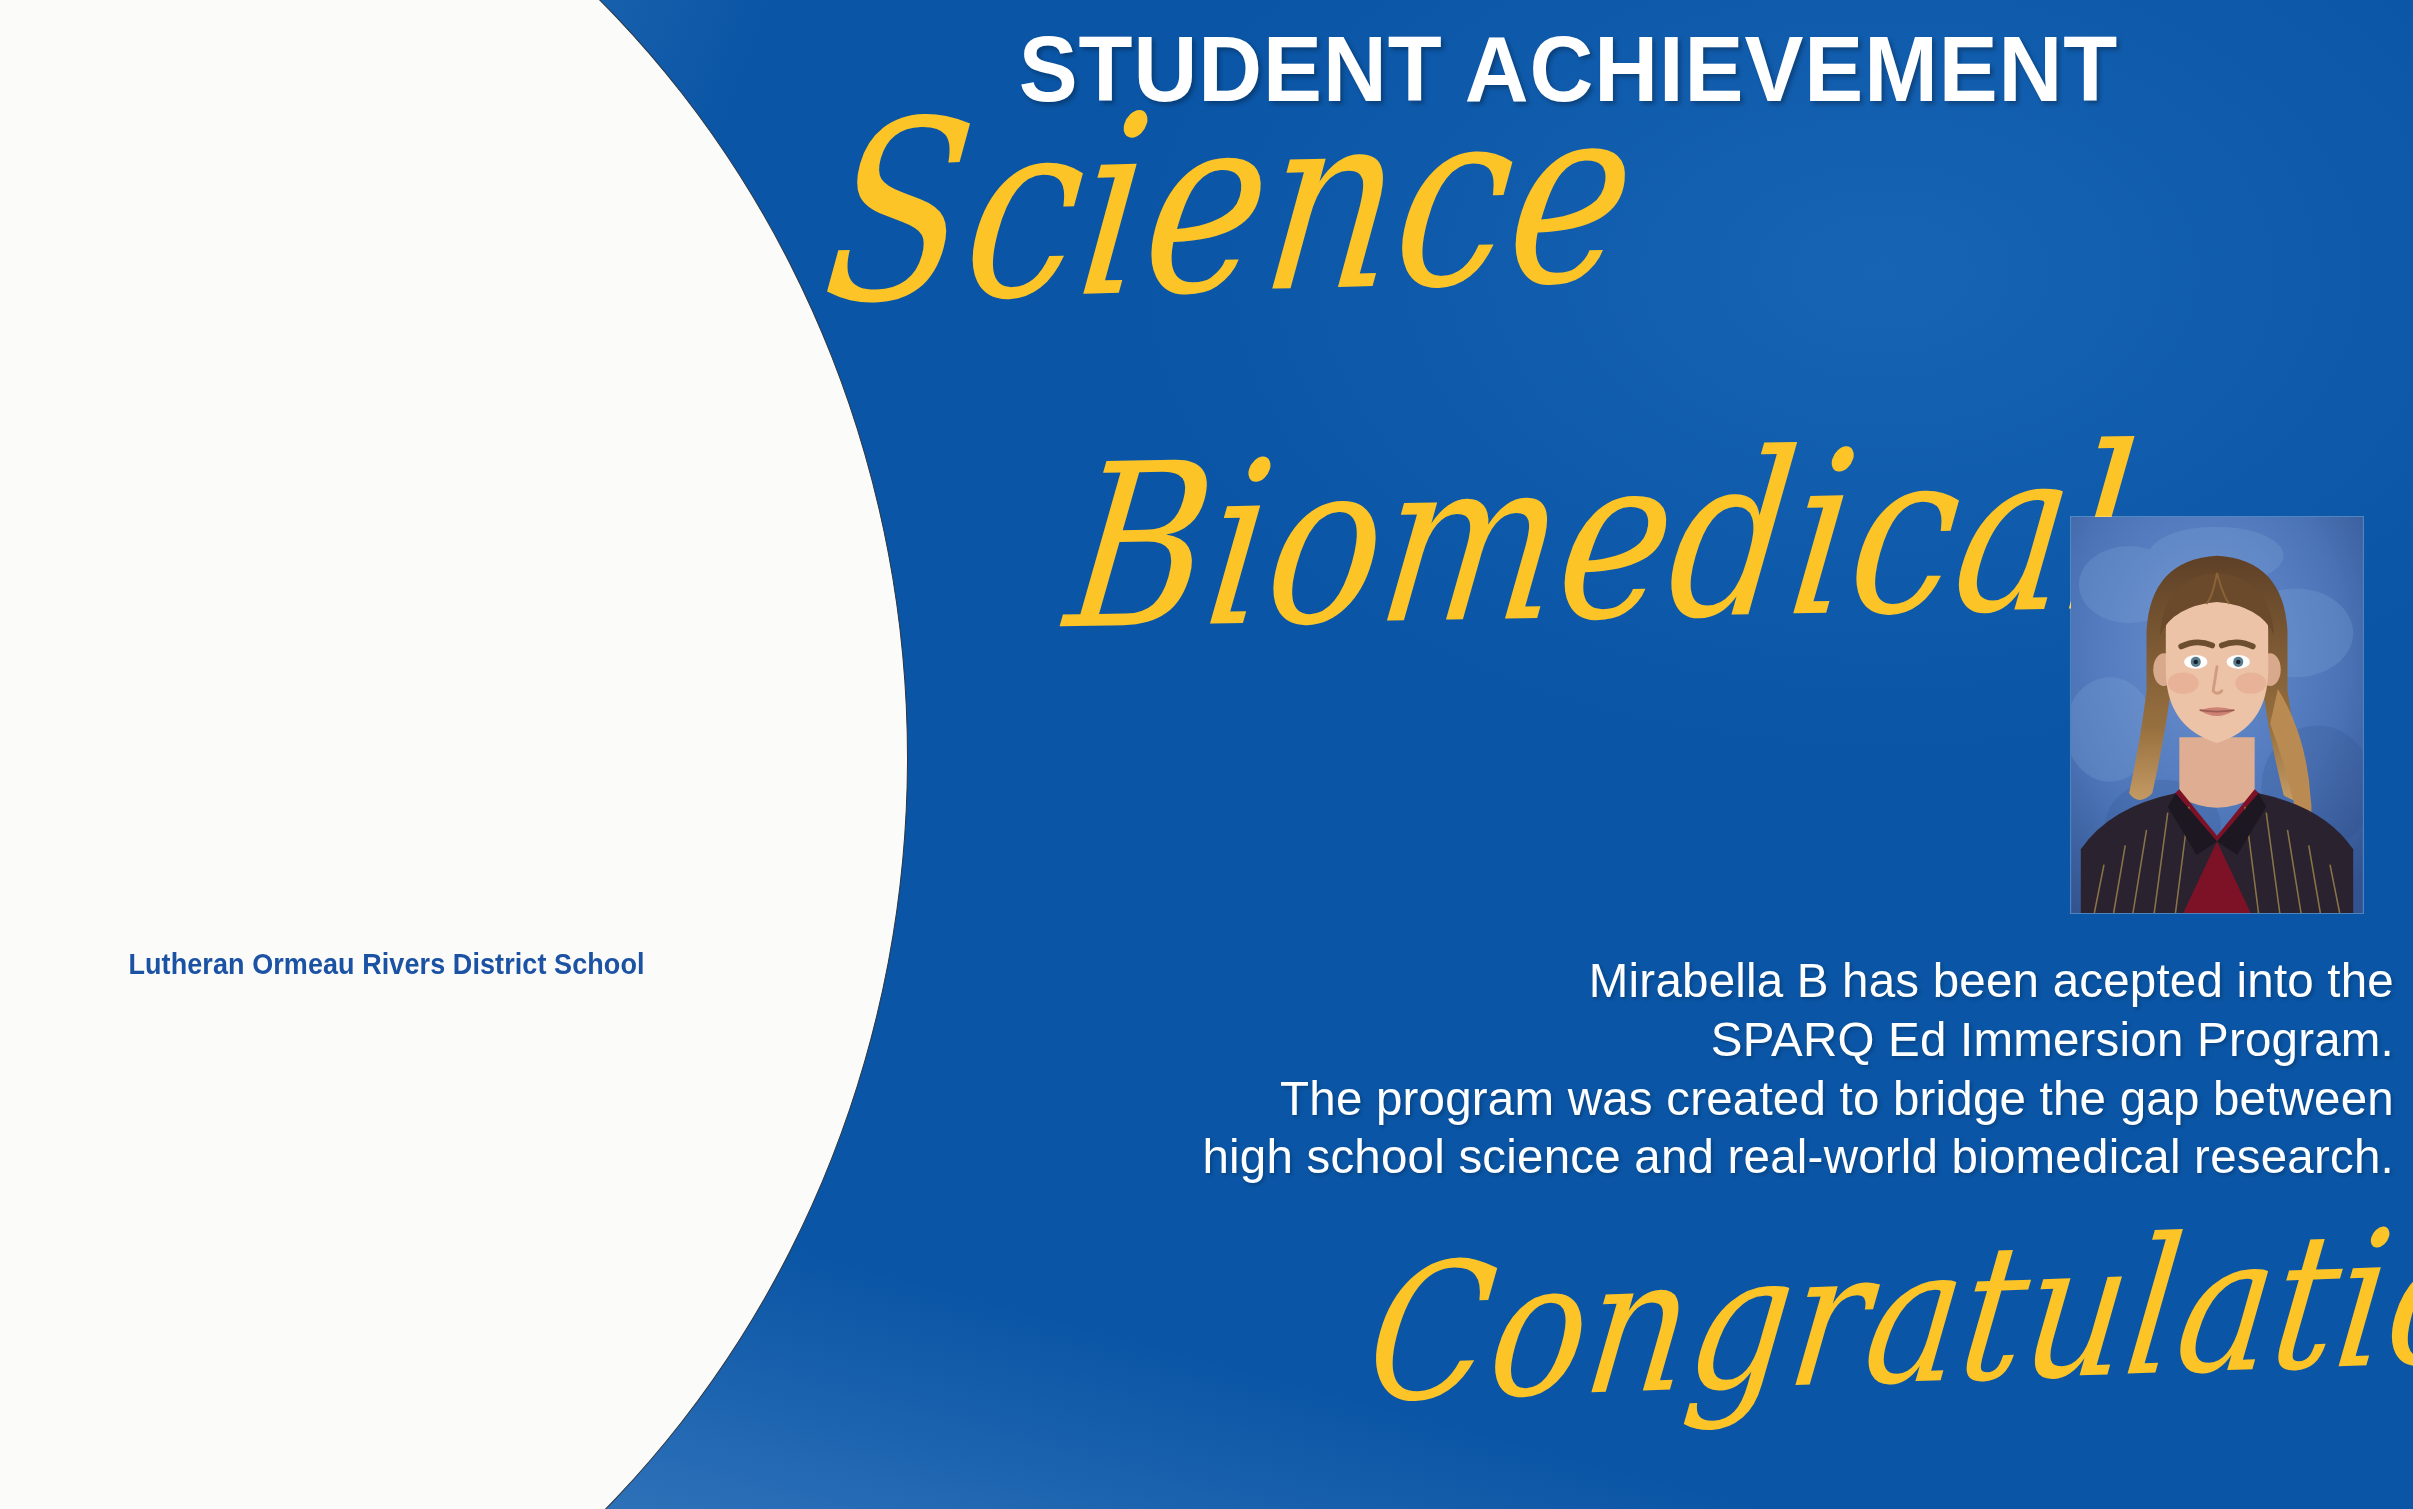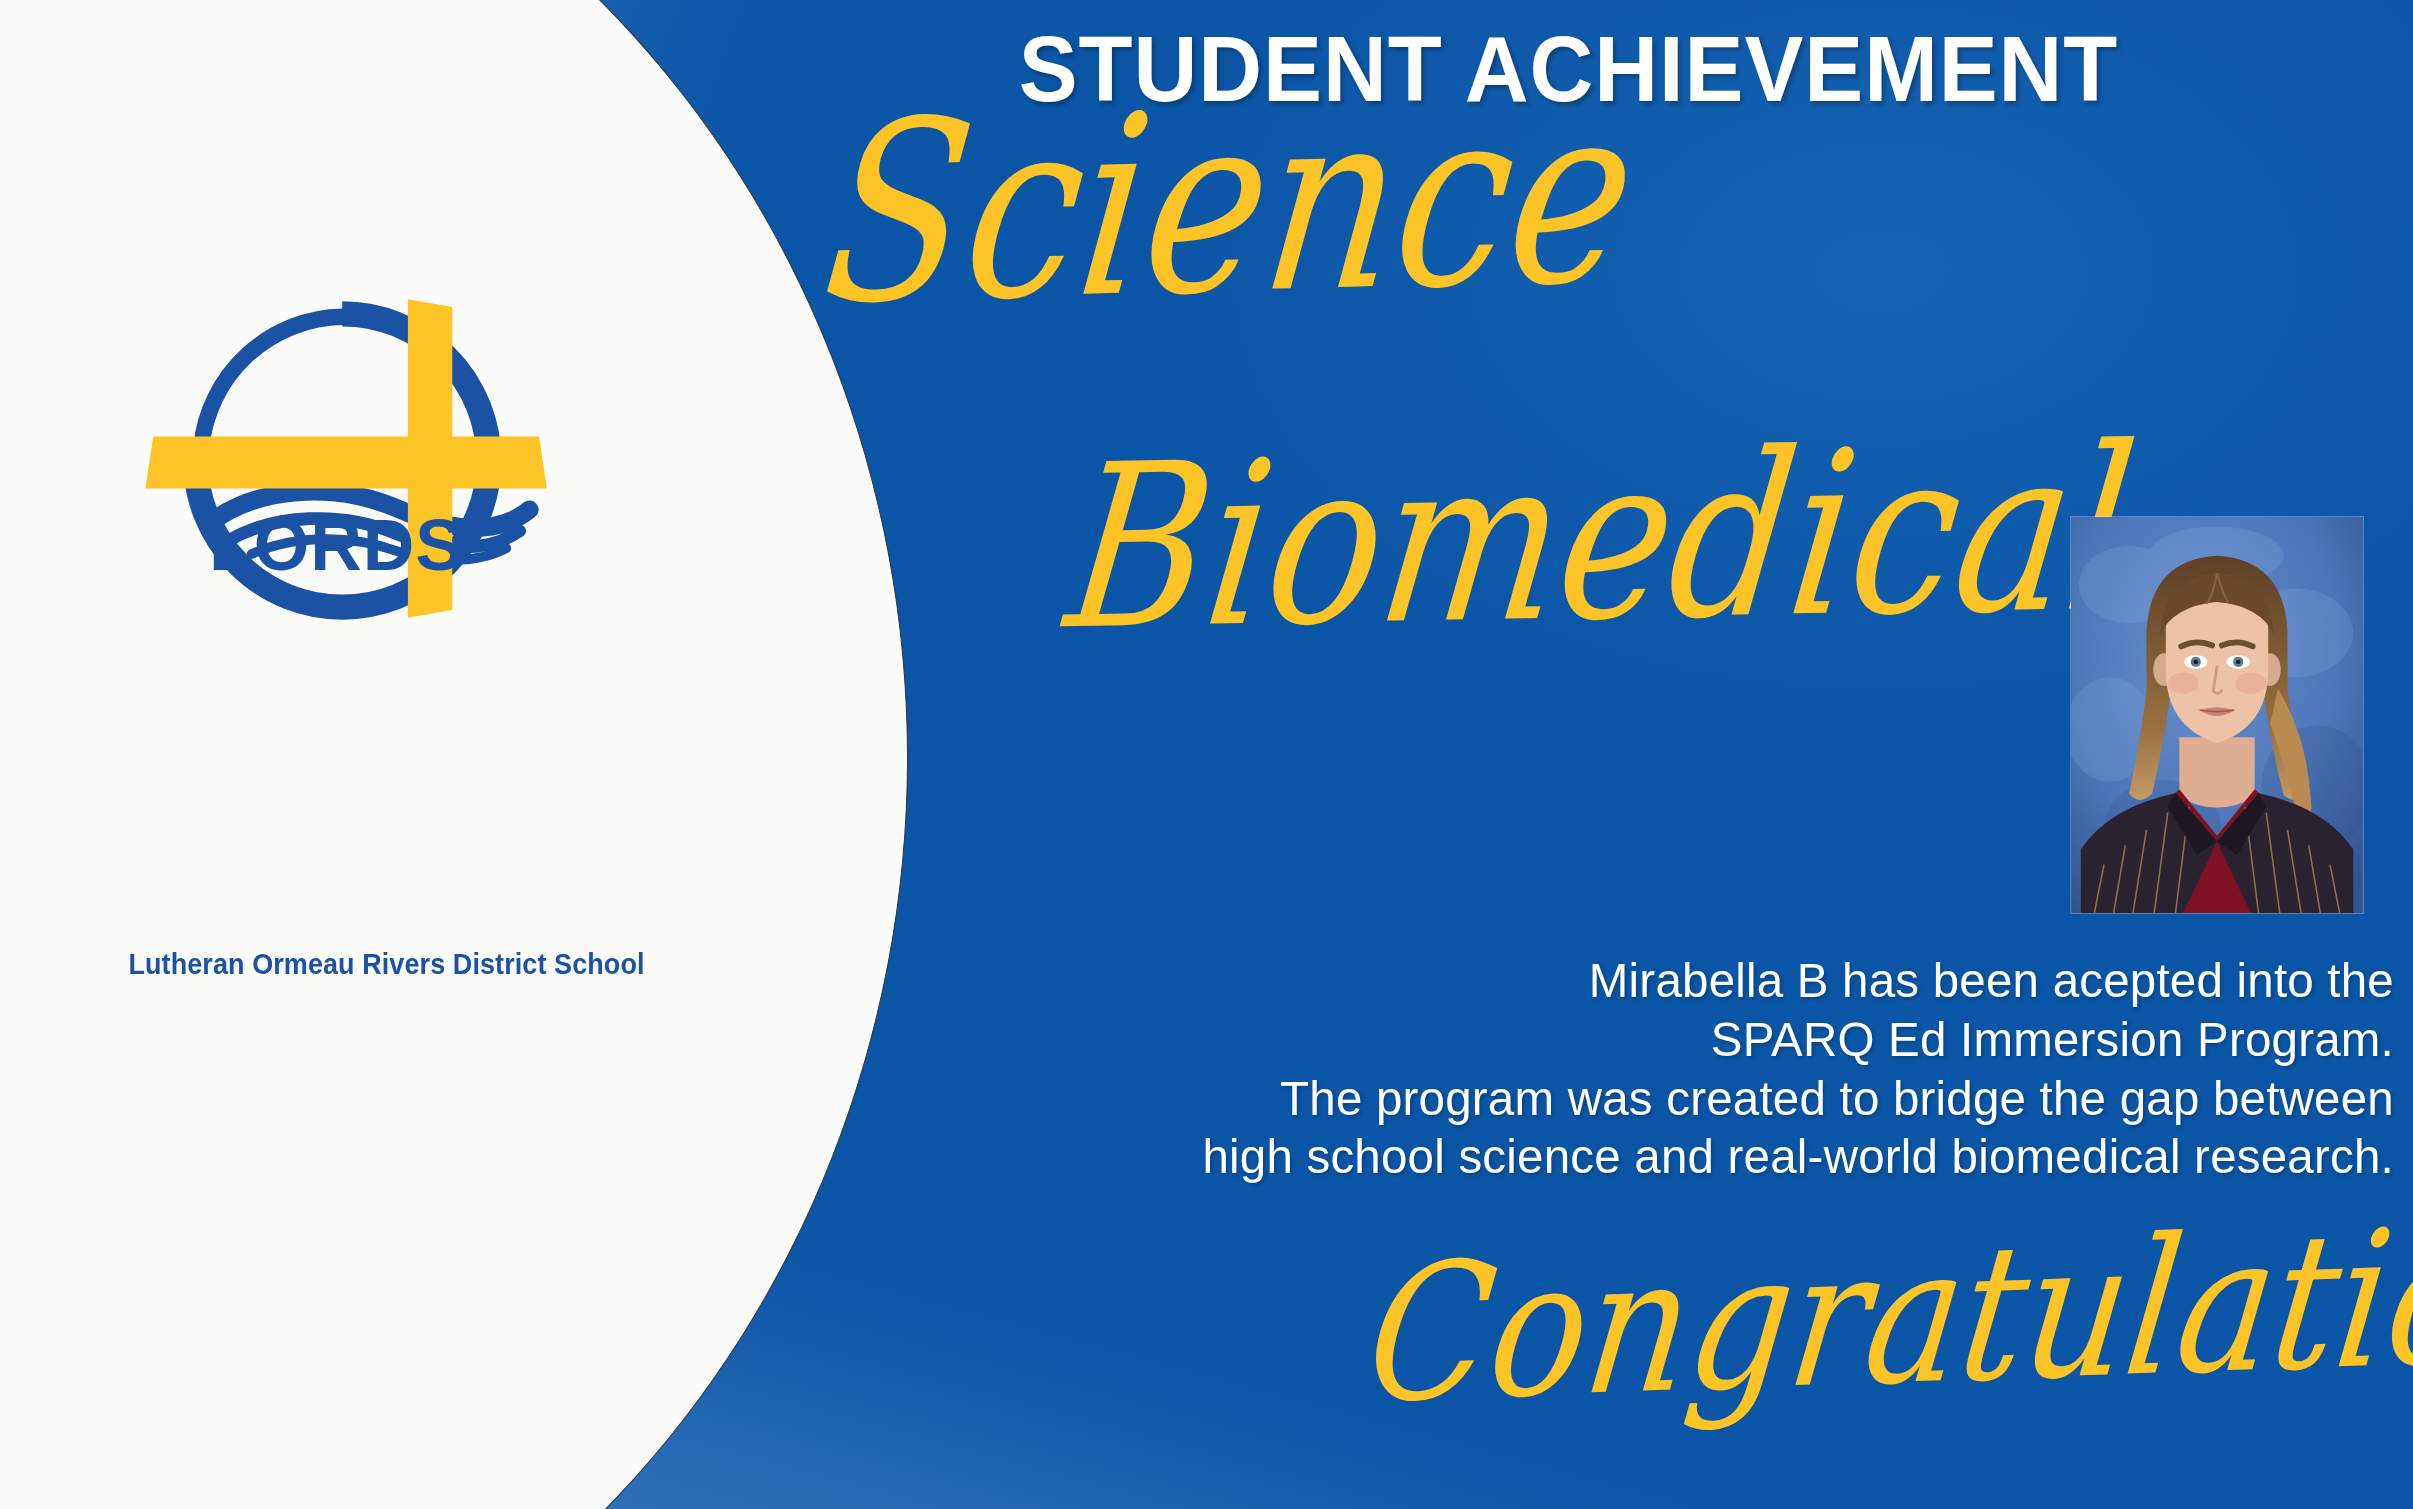--- a/index.html
+++ b/index.html
@@ -150,44 +150,20 @@
   .body-copy .ln { display: block; white-space: nowrap; }
 </style>
 </head>
 <body>
 
 <div id="poster">
 
   <div class="bg-blue"></div>
   <div class="white-lobe"></div>
 
-  <div class="logo-wrap">
-    <svg viewBox="0 0 560 370" xmlns="http://www.w3.org/2000/svg">
-
-      <g>
-        <circle cx="258" cy="185" r="152" fill="none" stroke="#1b52a4" stroke-width="26"></circle>
-        <path d="M106 185 A152 152 0 0 1 258 33" fill="none" stroke="#fbfbfa" stroke-width="30"></path>
-        <path d="M112 170 A150 150 0 0 1 258 36" fill="none" stroke="#1b52a4" stroke-width="17" stroke-linecap="round"></path>
-      </g>
-
-      <g fill="none" stroke="#1b52a4" stroke-linecap="round">
-        <path d="M118 252 C168 212 250 206 318 236 C372 260 420 262 452 236" stroke-width="19"></path>
-        <path d="M140 268 C188 240 258 238 312 260 C362 280 410 280 442 258" stroke-width="13"></path>
-        <path d="M164 282 C208 262 266 262 312 278 C352 292 398 292 428 276" stroke-width="10"></path>
-        <path d="M118 252 C126 286 164 318 212 330" stroke-width="9"></path>
-      </g>
-
-      <g fill="#fcc426">
-        <polygon points="326,18 372,26 372,340 326,348"></polygon>
-        <polygon points="62,160 462,160 470,214 54,214"></polygon>
-      </g>
-
-      <text x="120" y="298" font-family="Liberation Sans, sans-serif" font-size="74" font-weight="700" fill="#1b52a4" letter-spacing="1">LORDS</text>
-    </svg>
-  </div>
 
   <div class="logo-caption">Lutheran Ormeau Rivers District School</div>
 
   <div class="headline">STUDENT ACHIEVEMENT</div>
 
   <div class="script script-science">Science</div>
   <div class="script script-biomedical">Biomedical</div>
 
   <div class="portrait">
     <svg viewBox="0 0 302 410" xmlns="http://www.w3.org/2000/svg">

